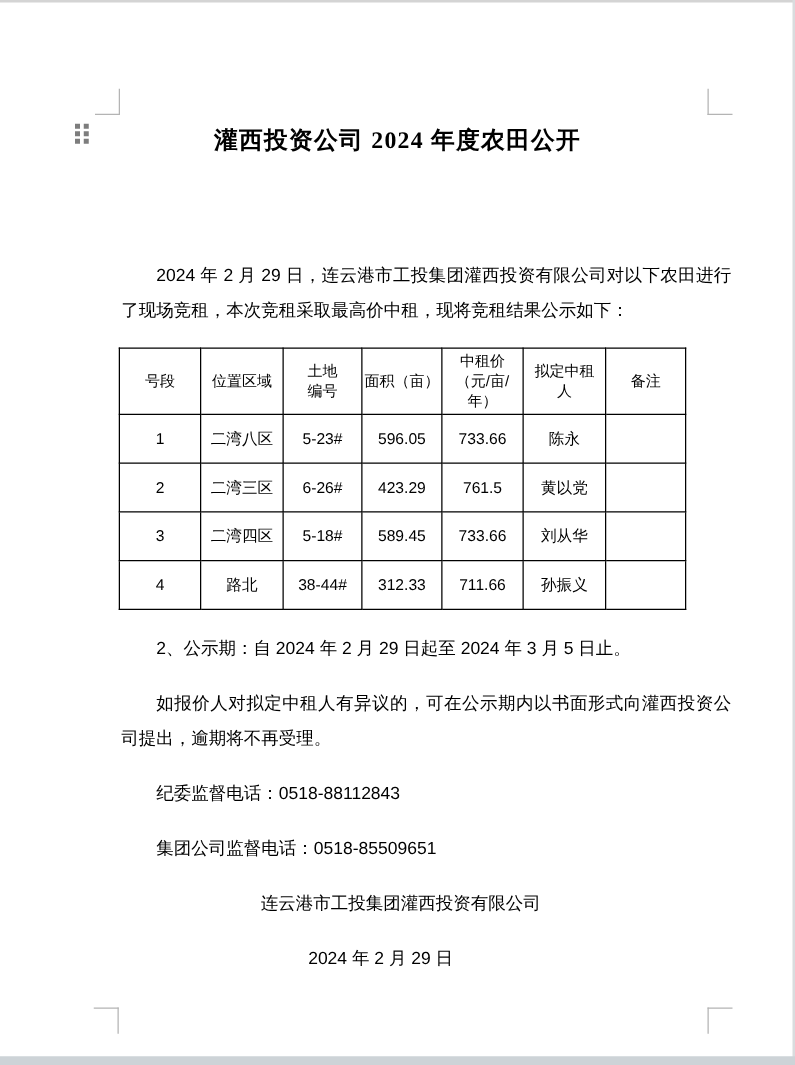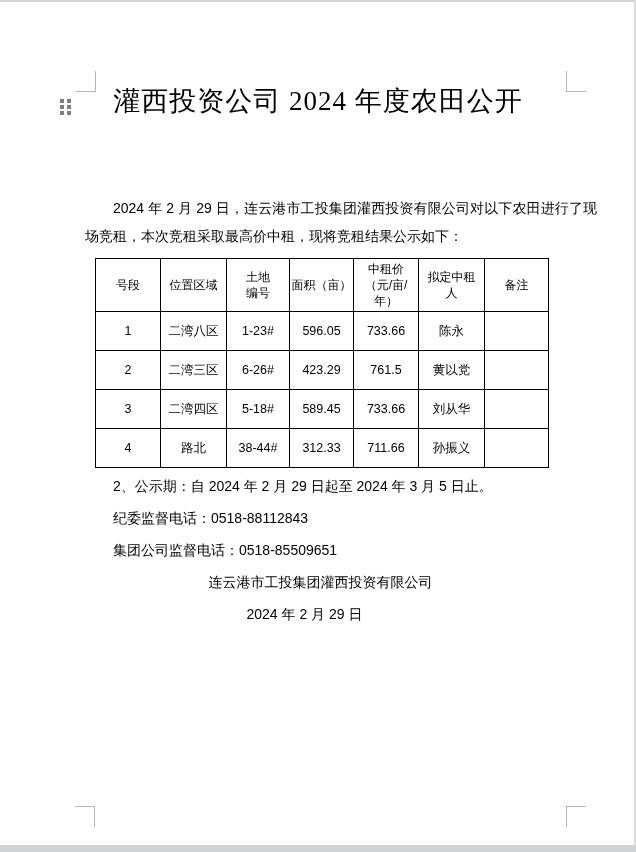--- a/index.html
+++ b/index.html
@@ -17,30 +17,30 @@
   .mark.tl{left:76px;top:71px;border-right:1px solid #b4b4b4;border-bottom:1px solid #b4b4b4;}
   .mark.tr{left:566px;top:71px;border-left:1px solid #b4b4b4;border-bottom:1px solid #b4b4b4;}
   .mark.bl{left:75px;top:806px;border-right:1px solid #b4b4b4;border-top:1px solid #b4b4b4;}
   .mark.br{left:566px;top:806px;border-left:1px solid #b4b4b4;border-top:1px solid #b4b4b4;}
   
   .handle{position:absolute;left:60px;top:99px;display:grid;
     grid-template-columns:4px 4px;grid-auto-rows:4px;gap:2px 3px;}
   .handle .dot{width:4px;height:4px;background:#7d7d7d;}
   
   .doc-title{
-    position:absolute;top:81px;left:58px;width:520px;text-align:center;
+    position:absolute;top:93px;left:58px;width:520px;text-align:center;
     font-family:"Liberation Serif","DejaVu Serif",serif;
-    font-weight:normal;font-size:27px;line-height:40px;letter-spacing:1px;
+    font-weight:bold;font-size:19px;line-height:40px;letter-spacing:1px;
   }
   
   .main{
     position:absolute;top:190px;left:81px;width:520px;
     font-size:14px;line-height:28px;
   }
-  .main p{margin:4px;}
+  .main p{margin:16px;}
   .indent{text-indent:2em;}
   .just{text-align:justify;}
   
   table.rent{
     border-collapse:collapse;table-layout:fixed;width:453px;
     margin:8px 0 0 14px;
   }
   table.rent th,table.rent td{
     border:1px solid #000;text-align:center;vertical-align:middle;
     padding:0 1px;font-weight:normal;overflow:hidden;
@@ -102,21 +102,21 @@
 年）</th>
         <th>拟定中租
 人</th>
         <th>备注</th>
       </tr>
     </thead>
     <tbody>
       <tr>
         <td>1</td>
         <td>二湾八区</td>
-        <td>1-23#</td>
+        <td>5-23#</td>
         <td>596.05</td>
         <td>733.66</td>
         <td>陈永</td>
         <td></td>
       </tr>
       <tr>
         <td>2</td>
         <td>二湾三区</td>
         <td>6-26#</td>
         <td>423.29</td>
@@ -139,17 +139,18 @@
         <td>38-44#</td>
         <td>312.33</td>
         <td>711.66</td>
         <td>孙振义</td>
         <td></td>
       </tr>
     </tbody>
   </table>
 
   <p class="indent mt21">2、公示期：自 2024 年 2 月 29 日起至 2024 年 3 月 5 日止。</p>
+  <p class="indent just mt19">如报价人对拟定中租人有异议的，可在公示期内以书面形式向灌西投资公司提出，逾期将不再受理。</p>
   <p class="indent">纪委监督电话：0518-88112843</p>
   <p class="indent">集团公司监督电话：0518-85509651</p>
   <p class="sig-company">连云港市工投集团灌西投资有限公司</p>
   <p class="sig-date">2024 年 2 月 29 日</p>
 </div>
 
 </body></html>

